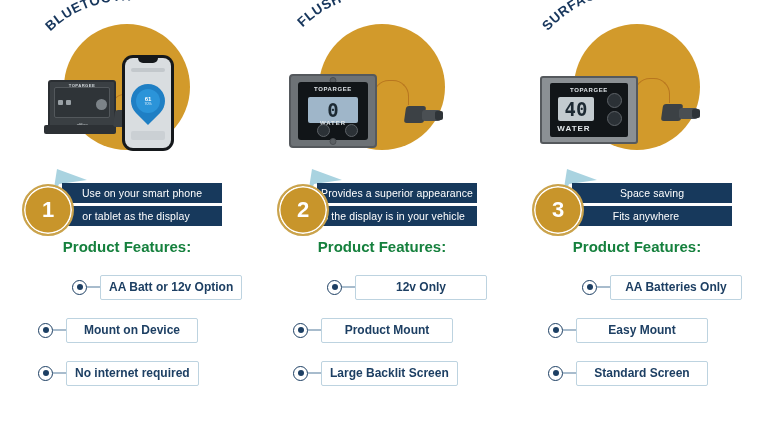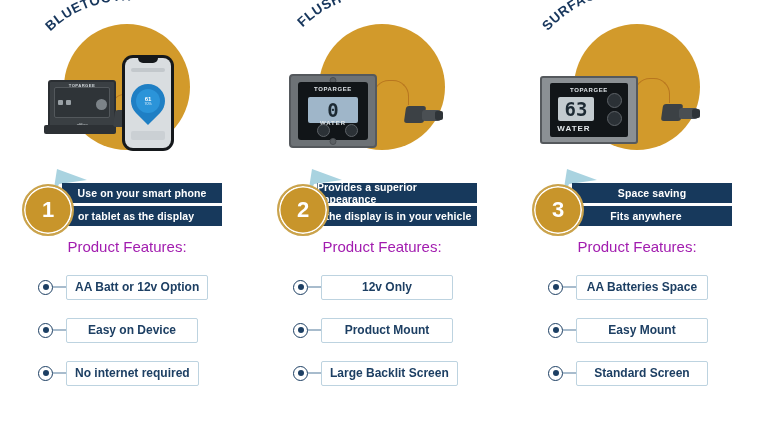--- a/index.html
+++ b/index.html
@@ -173,36 +173,36 @@
   .flag{position:absolute;left:44px;top:-2px;width:44px;height:34px;}
   .badge{
     position:absolute;left:22px;top:14px;width:48px;height:48px;border-radius:50%;
     background:#c8952b;border:2px solid #caa34c;
     display:flex;align-items:center;justify-content:center;
     color:#ffffff;font-size:22px;font-weight:bold;
     box-shadow:0 0 0 1.5px #ffffff inset;
   }
   .banner{
     position:absolute;background:#17395c;color:#ffffff;
-    font-size:10.5px;font-weight:bold;letter-spacing:.1px;
+    font-size:10.5px;font-weight:normal;letter-spacing:.1px;
     display:flex;align-items:center;justify-content:center;
     height:20px;
   }
   .banner.l1{left:62px;top:13px;width:160px;}
   .banner.l2{left:50px;top:36px;width:172px;}
 
   
   .pf-title{
     position:absolute;left:0;top:238px;width:254px;text-align:center;
-    color:#a21caf;font-size:15px;font-weight:normal;
+    color:#15803d;font-size:15px;font-weight:bold;
   }
 
   
   .feat{position:absolute;left:0;width:254px;height:30px;display:flex;align-items:center;}
-  .feat.f1{top:272px;}
+  .feat.f1{top:272px;margin-left:34px;}
   .feat.f2{top:315px;}
   .feat.f3{top:358px;}
   .bullet{
     position:relative;margin-left:38px;width:13px;height:13px;border-radius:50%;
     border:1.6px solid #1d3f63;background:#ffffff;flex:0 0 auto;
   }
   .bullet i{
     position:absolute;left:50%;top:50%;transform:translate(-50%,-50%);
     width:6px;height:6px;border-radius:50%;background:#1d3f63;display:block;
   }
@@ -285,21 +285,21 @@
           <i></i>
         </span>
       <span class="lead"></span>
       <span class="fbox">AA Batt or 12v Option</span>
     </div>
     <div class="feat f2">
       <span class="bullet">
           <i></i>
         </span>
       <span class="lead"></span>
-      <span class="fbox">Easy on Device</span>
+      <span class="fbox">Mount on Device</span>
     </div>
     <div class="feat f3">
       <span class="bullet">
           <i></i>
         </span>
       <span class="lead"></span>
       <span class="fbox">No internet required</span>
     </div>
   </div>
 
@@ -387,21 +387,21 @@
     </div>
 
     <div class="disc-wrap">
       <div class="disc"></div>
       <div class="g-cable s3"></div>
 
       <div class="gauge surface">
         <div class="inner">
           <div class="brand">TOPARGEE</div>
           <div class="lcd">
-            <span class="val">63</span>
+            <span class="val">40</span>
           </div>
           <div class="water">WATER</div>
           <div class="btn l"></div>
           <div class="btn r"></div>
         </div>
       </div>
 
       <div class="sensor" style="left:152px;top:80px;">
         <div class="body"></div>
         <div class="nose"></div>
@@ -420,21 +420,21 @@
       <div class="badge">3</div>
     </div>
 
     <div class="pf-title">Product Features:</div>
 
     <div class="feat f1">
       <span class="bullet">
           <i></i>
         </span>
       <span class="lead"></span>
-      <span class="fbox">AA Batteries Space</span>
+      <span class="fbox">AA Batteries Only</span>
     </div>
     <div class="feat f3">
       <span class="bullet">
           <i></i>
         </span>
       <span class="lead"></span>
       <span class="fbox">Standard Screen</span>
     </div>
     <div class="feat f2">
       <span class="bullet">

